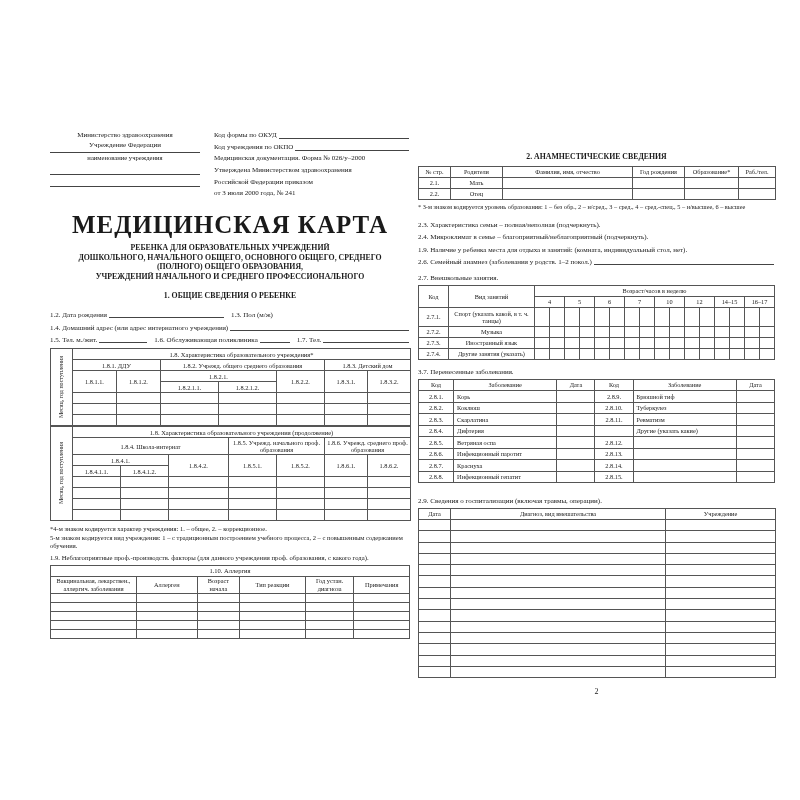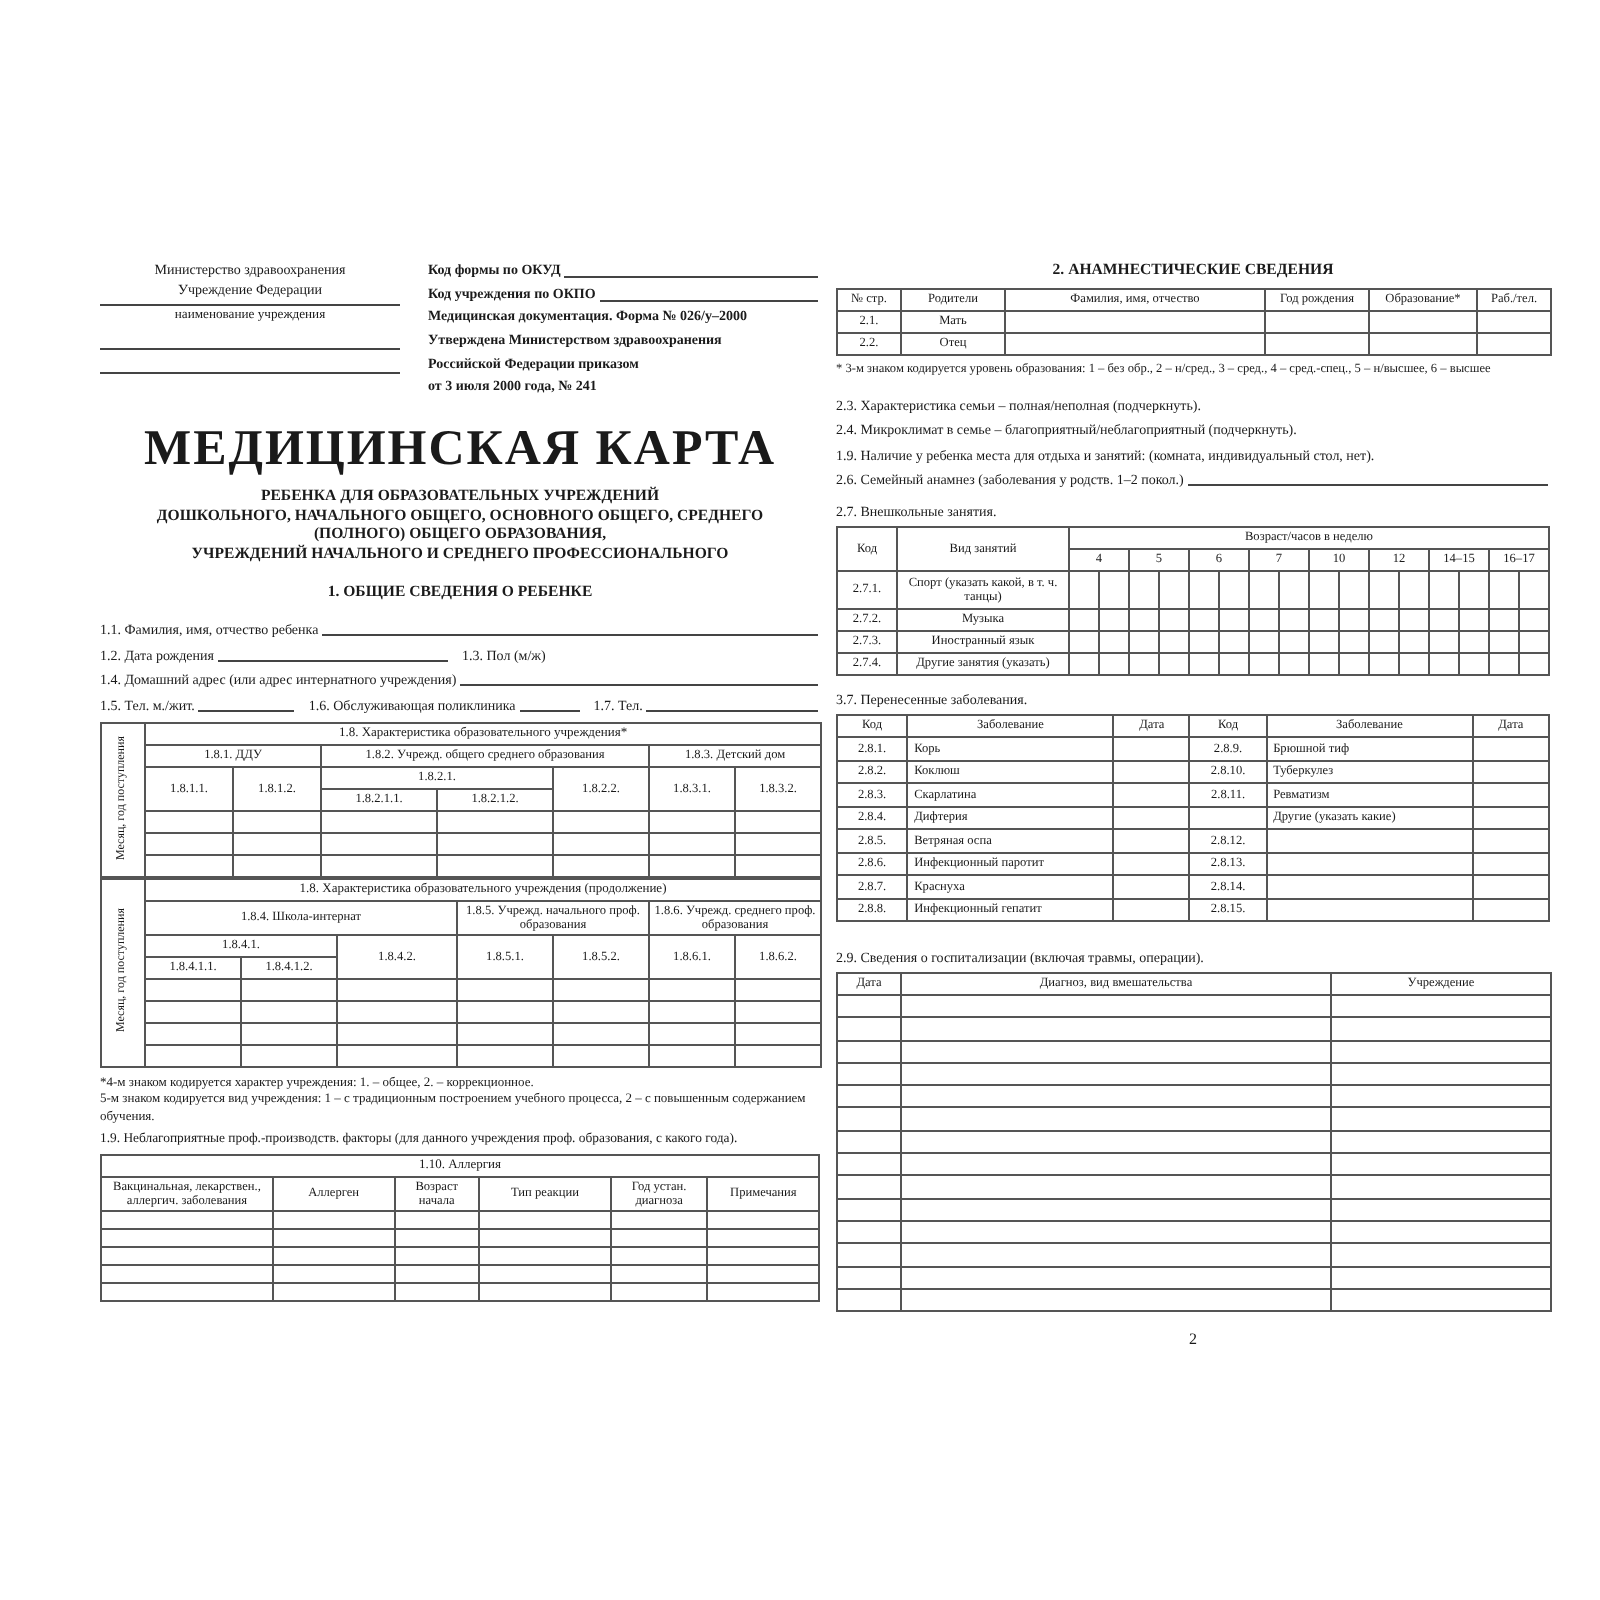--- a/index.html
+++ b/index.html
@@ -3,27 +3,27 @@
 <meta charset="utf-8">
 <style>
   html,body { margin:0; padding:0; }
   body {
     width:800px; height:800px; background:#ffffff; position:relative;
     font-family:"Liberation Serif","DejaVu Serif",serif; color:#1a1a1a;
     -webkit-font-smoothing:antialiased;
   }
   .page { position:absolute; top:130px; width:360px; }
   #page-left  { left:50px; }
-  #page-right { left:418px; width:357px; }
+  #page-right { left:418px; width:357px;margin-top:22px; }
 
   
   .hdr { display:flex; justify-content:space-between; font-size:7px; line-height:1.45; }
   .hdr-left { width:150px; text-align:center; }
   .hdr-right { width:196px; }
-  .hdr-right div { margin-bottom:1.5px; display:flex; align-items:flex-end;font-weight:bold; }
+  .hdr-right div { margin-bottom:1.5px; display:flex; align-items:flex-end; }
   .rule { border-bottom:1px solid #444; height:0; }
   .hdr-left .rule { margin-top:2px; }
   .hdr-left .gap { height:9px; }
   .caption { font-size:6.6px; }
   .fl { flex:1 1 auto; border-bottom:1px solid #444; margin:0 1px 1px 2px; min-width:8px; }
 
   .title { text-align:center; font-weight:bold; font-size:25px; letter-spacing:1px; margin-top:11px; }
   .subtitle { text-align:center; font-weight:bold; font-size:7.8px; line-height:1.25; margin-top:4px; }
   .sec-head { text-align:center; font-weight:bold; font-size:7.8px; margin-top:9px; }
 
@@ -104,24 +104,20 @@
     <div>РЕБЕНКА ДЛЯ ОБРАЗОВАТЕЛЬНЫХ УЧРЕЖДЕНИЙ</div>
     <div>ДОШКОЛЬНОГО, НАЧАЛЬНОГО ОБЩЕГО, ОСНОВНОГО ОБЩЕГО, СРЕДНЕГО</div>
     <div>(ПОЛНОГО) ОБЩЕГО ОБРАЗОВАНИЯ,</div>
     <div>УЧРЕЖДЕНИЙ НАЧАЛЬНОГО И СРЕДНЕГО ПРОФЕССИОНАЛЬНОГО</div>
   </div>
 
   <div class="sec-head">1. ОБЩИЕ СВЕДЕНИЯ О РЕБЕНКЕ</div>
 
   <div class="fields">
     <div class="line">
-      <span class="lbl">1.1. Фамилия, имя, отчество ребенка</span>
-        <span class="fl"></span>
-    </div>
-    <div class="line">
       <span class="lbl">1.2. Дата рождения</span>
         <span class="fl fw115"></span>
         <span class="sp6"></span>
       <span class="lbl">1.3. Пол (м/ж)</span>
     </div>
     <div class="line">
       <span class="lbl">1.4. Домашний адрес (или адрес интернатного учреждения)</span>
         <span class="fl"></span>
     </div>
     <div class="line">

